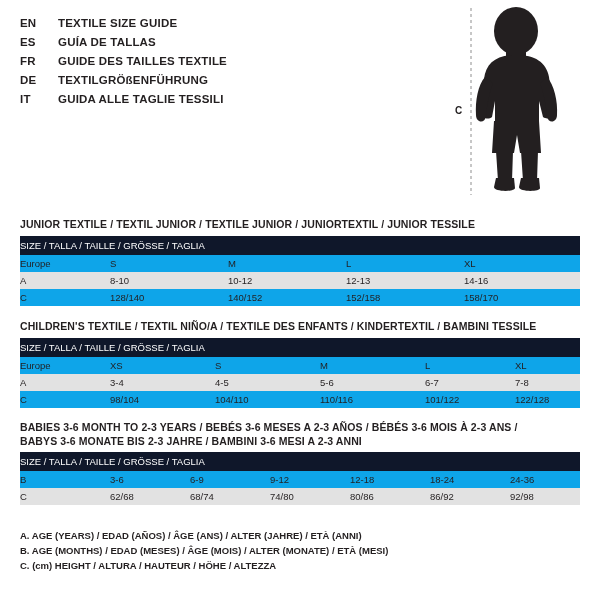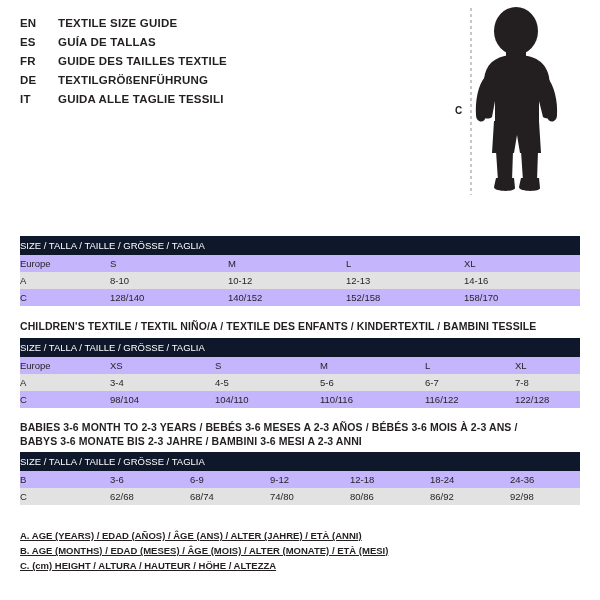--- a/index.html
+++ b/index.html
@@ -91,38 +91,37 @@
     background: #0f172a;
     color: #ffffff;
     font-weight: normal;
     font-size: 9.5px;
     padding: 4px 0 4px 0;
   }
   tr.shade td {
     background: #e2e2e2;
   }
   tr.plain td {
-    background: #c4b5fd;
+    background: #0ea5e9;
   }
   td.first-col {
     padding-left: 4px;
   }
 
   
   .footnotes {
     position: absolute;
     left: 20px;
     top: 528px;
     font-size: 9.5px;
     line-height: 15px;
     font-weight: bold;
   }
   .footnotes div {
     white-space: nowrap;
-    text-decoration: underline;
   }
 </style>
 </head>
 <body>
 
 <div class="page">
 
   <div class="lang-block">
     <div class="lang-row">
       <span class="lang-code">EN</span>
@@ -167,20 +166,21 @@
 
       <path d="M81 146 L98 146 L97 176 C97 182 83 182 83 176 Z" fill="#231f20"></path>
 
       <path d="M56 173 L74 173 L75 183 C75 187 54 187 54 182 Z" fill="#231f20"></path>
 
       <path d="M81 173 L99 173 L100 183 C100 187 79 187 79 182 Z" fill="#231f20"></path>
     </svg>
   </div>
   <div class="c-label">C</div>
 
+  <div class="section-title" style="top:218px;">JUNIOR TEXTILE / TEXTIL JUNIOR / TEXTILE JUNIOR / JUNIORTEXTIL / JUNIOR TESSILE</div>
   <table class="size-table" style="top:236px;">
     <tbody>
         <tr class="header-row">
       <td class="first-col" colspan="5">SIZE / TALLA / TAILLE / GRÖSSE / TAGLIA</td>
     </tr>
     <tr class="plain">
       <td class="first-col" style="width:90px;">Europe</td>
       <td style="width:118px;">S</td>
       <td style="width:118px;">M</td>
       <td style="width:118px;">L</td>
@@ -223,21 +223,21 @@
       <td>4-5</td>
       <td>5-6</td>
       <td>6-7</td>
       <td>7-8</td>
     </tr>
     <tr class="plain">
       <td class="first-col">C</td>
       <td>98/104</td>
       <td>104/110</td>
       <td>110/116</td>
-      <td>116/122</td>
+      <td>101/122</td>
       <td>122/128</td>
     </tr>
   </tbody>
     </table>
 
   <div class="section-title two-line" style="top:420px;">
     <div>BABIES 3-6 MONTH TO 2-3 YEARS / BEBÉS 3-6 MESES A 2-3 AÑOS / BÉBÉS 3-6 MOIS À 2-3 ANS /</div>
     <div>BABYS 3-6 MONATE BIS 2-3 JAHRE / BAMBINI 3-6 MESI A 2-3 ANNI</div>
   </div>
   <table class="size-table" style="top:452px;">

